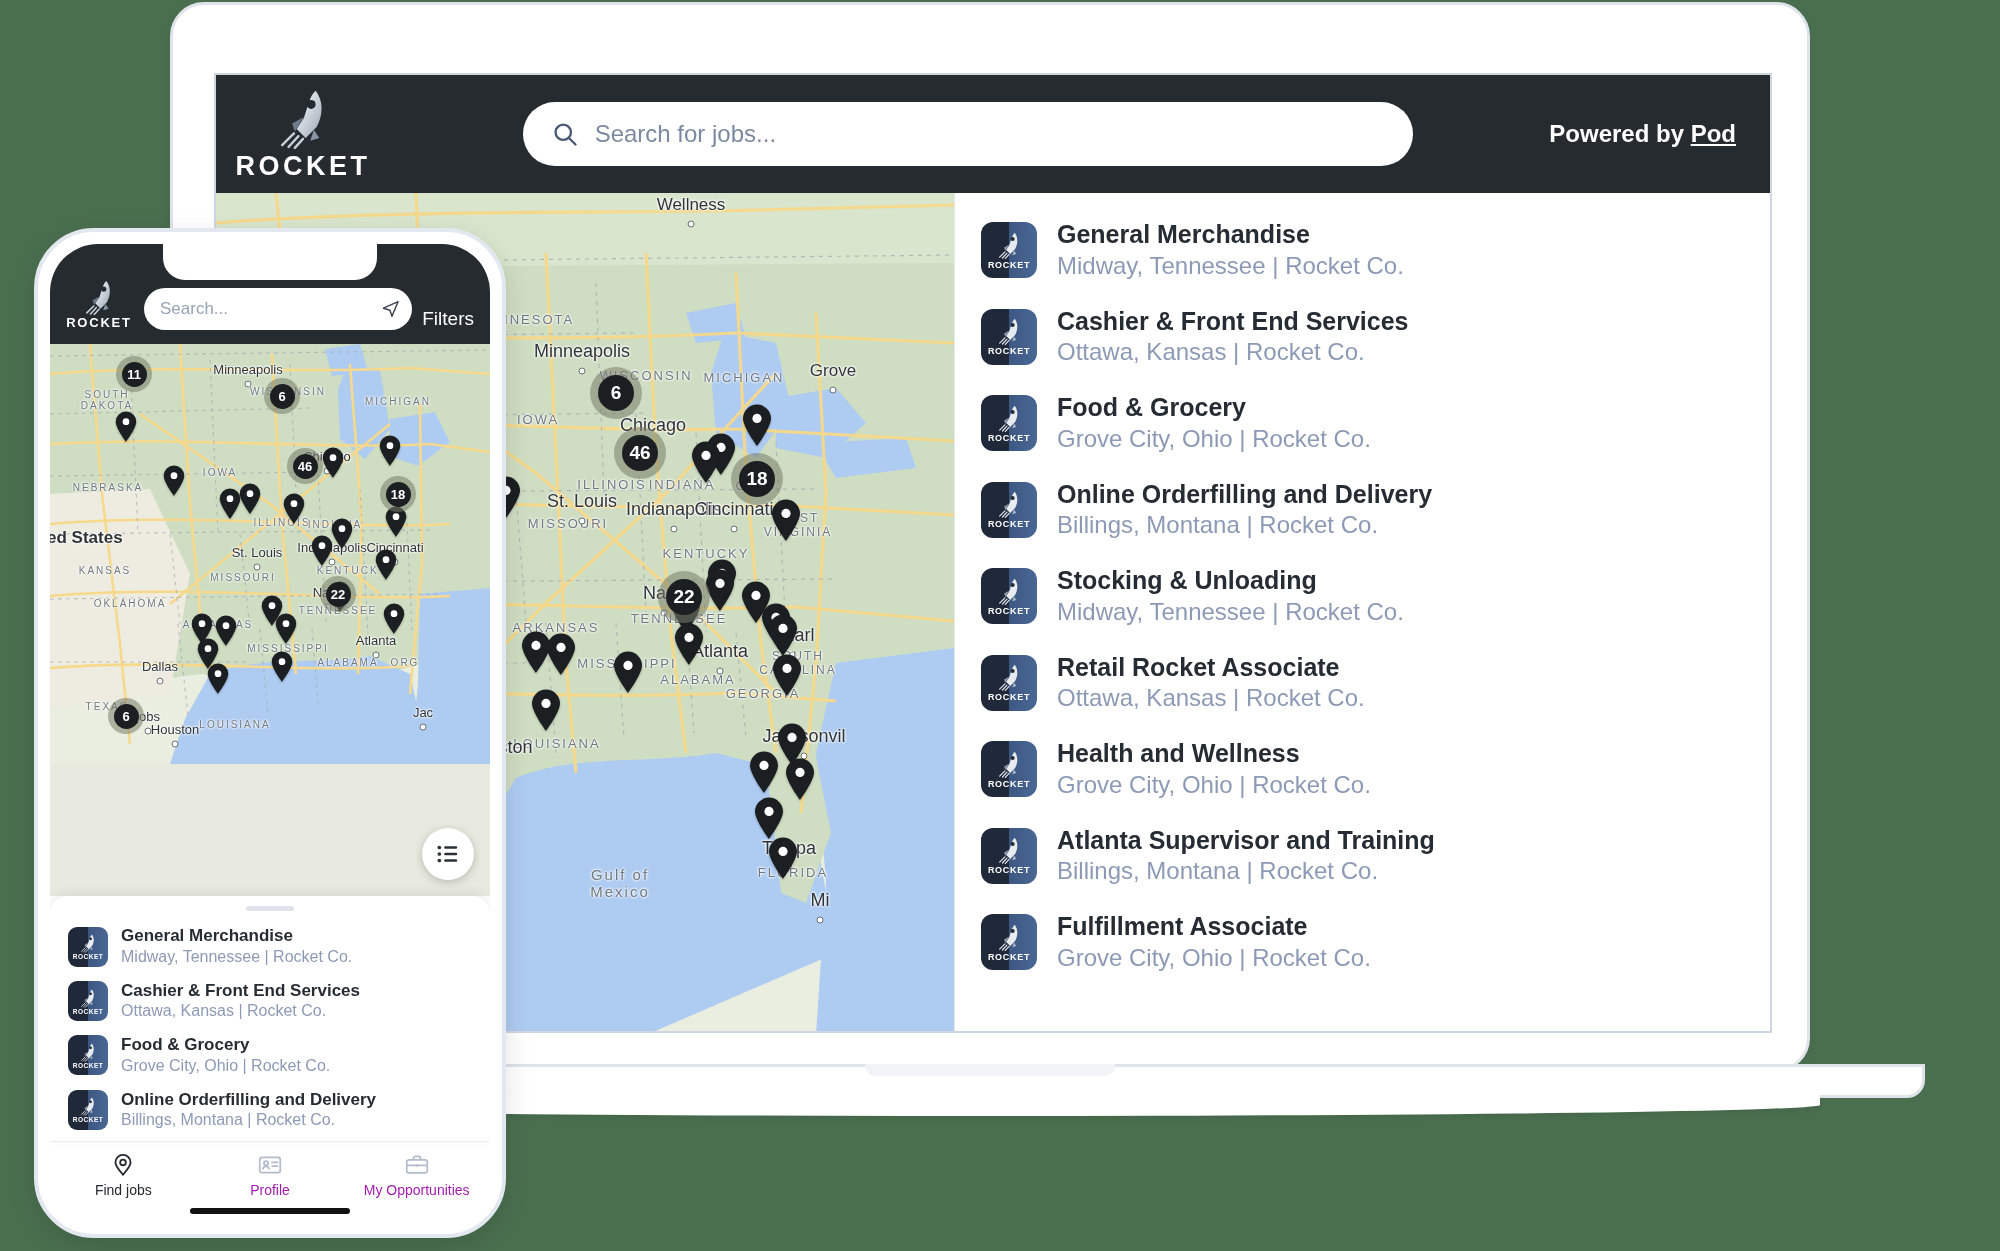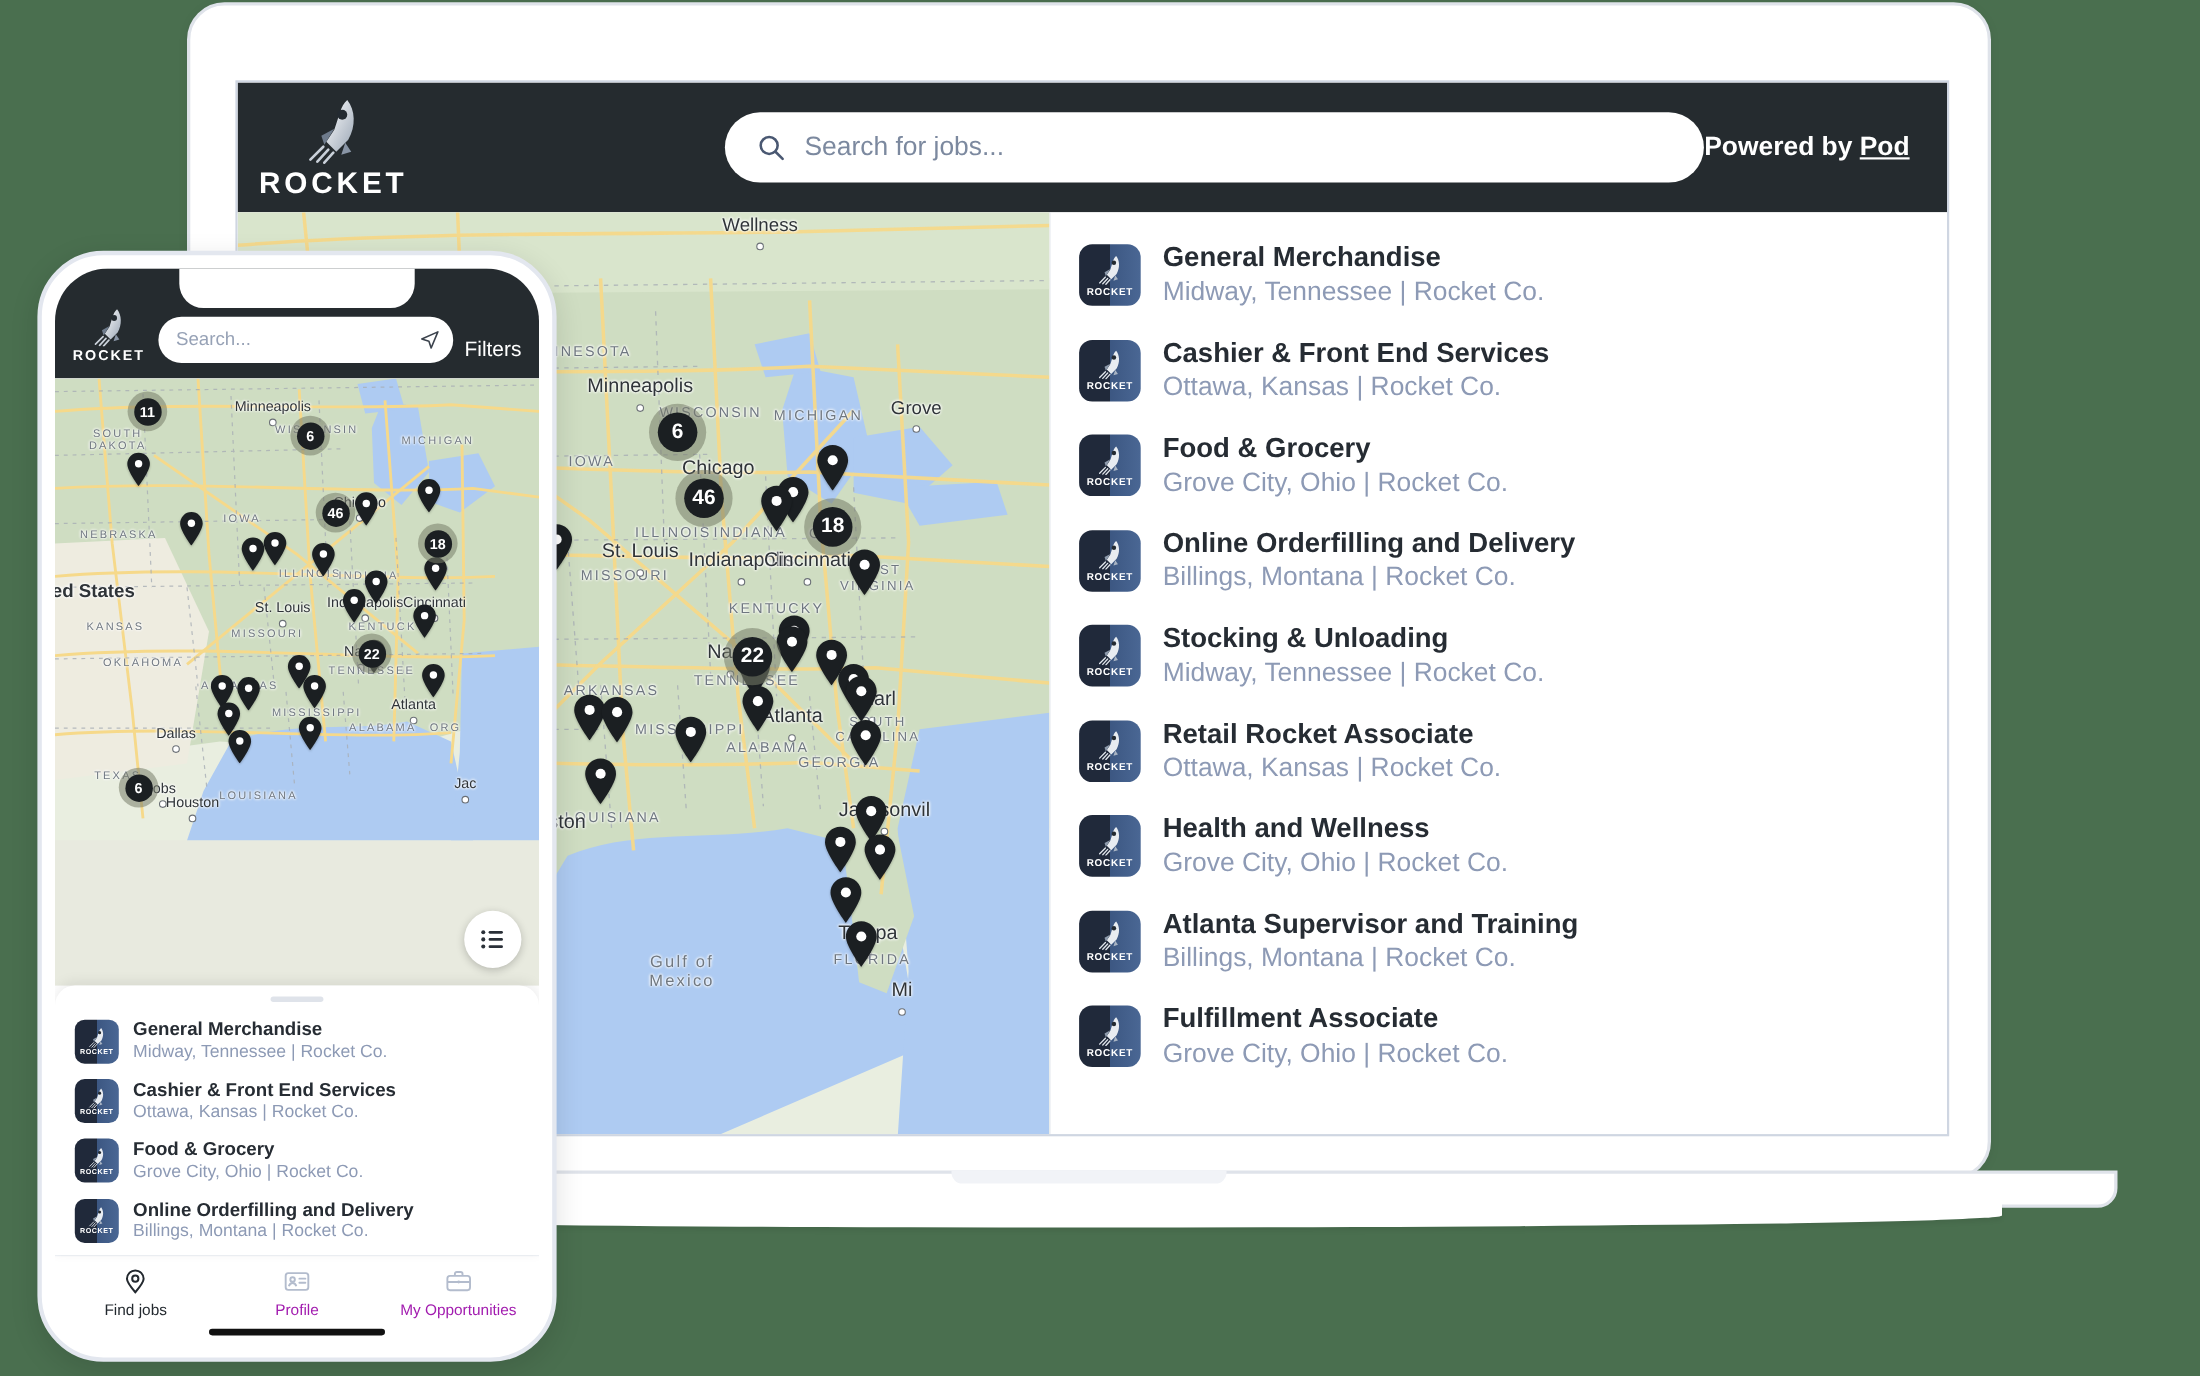--- a/index.html
+++ b/index.html
@@ -74,21 +74,21 @@
     display: flex; flex-direction: column; align-items: center;
     flex: 0 0 auto;
   }
   .brand-rocket { width: 58px; height: 62px; display:block; }
   .brand-word {
     color: #fff; font-weight: bold; font-size: 27px;
     letter-spacing: 3.5px; margin-top: 2px;
   }
   .search-wrap {
     flex: 1 1 auto;
-    display: flex; justify-content: flex-end;
+    display: flex; justify-content: center;
     padding-left: 22px;
   }
   .search-box {
     width: 890px; height: 64px;
     background: #fff;
     border-radius: 34px;
     display: flex; align-items: center;
     padding: 0 28px;
     gap: 16px;
   }

